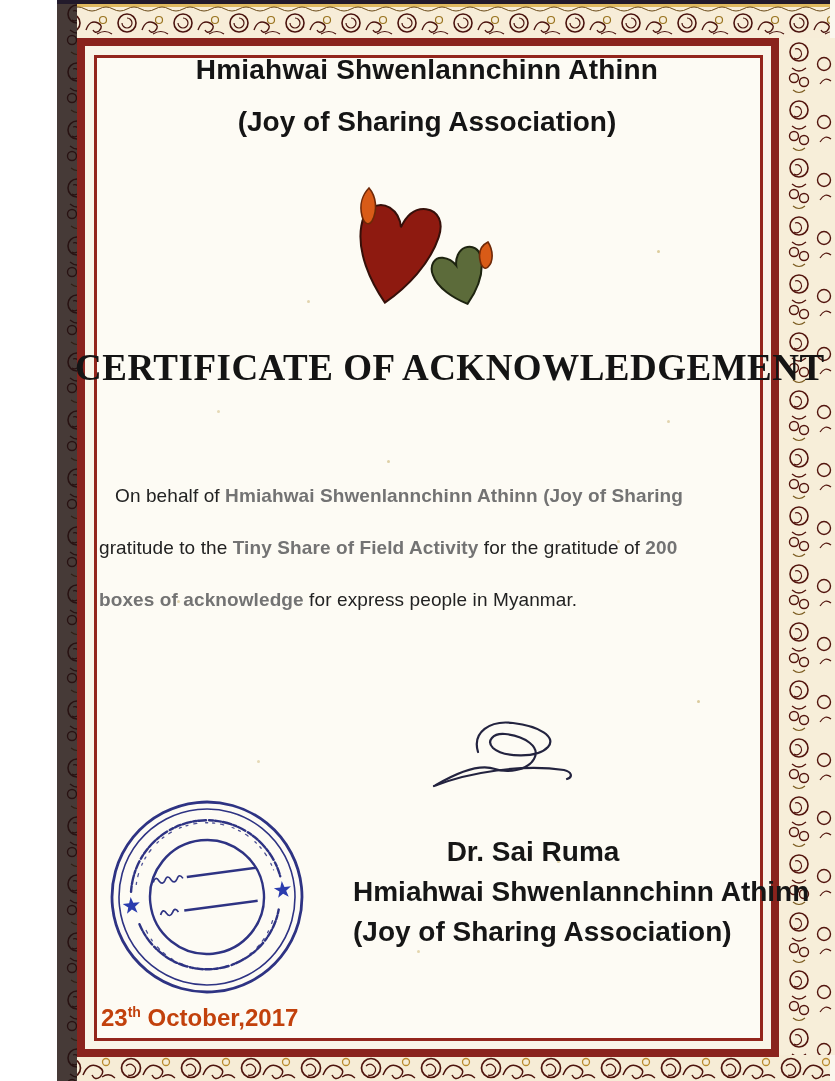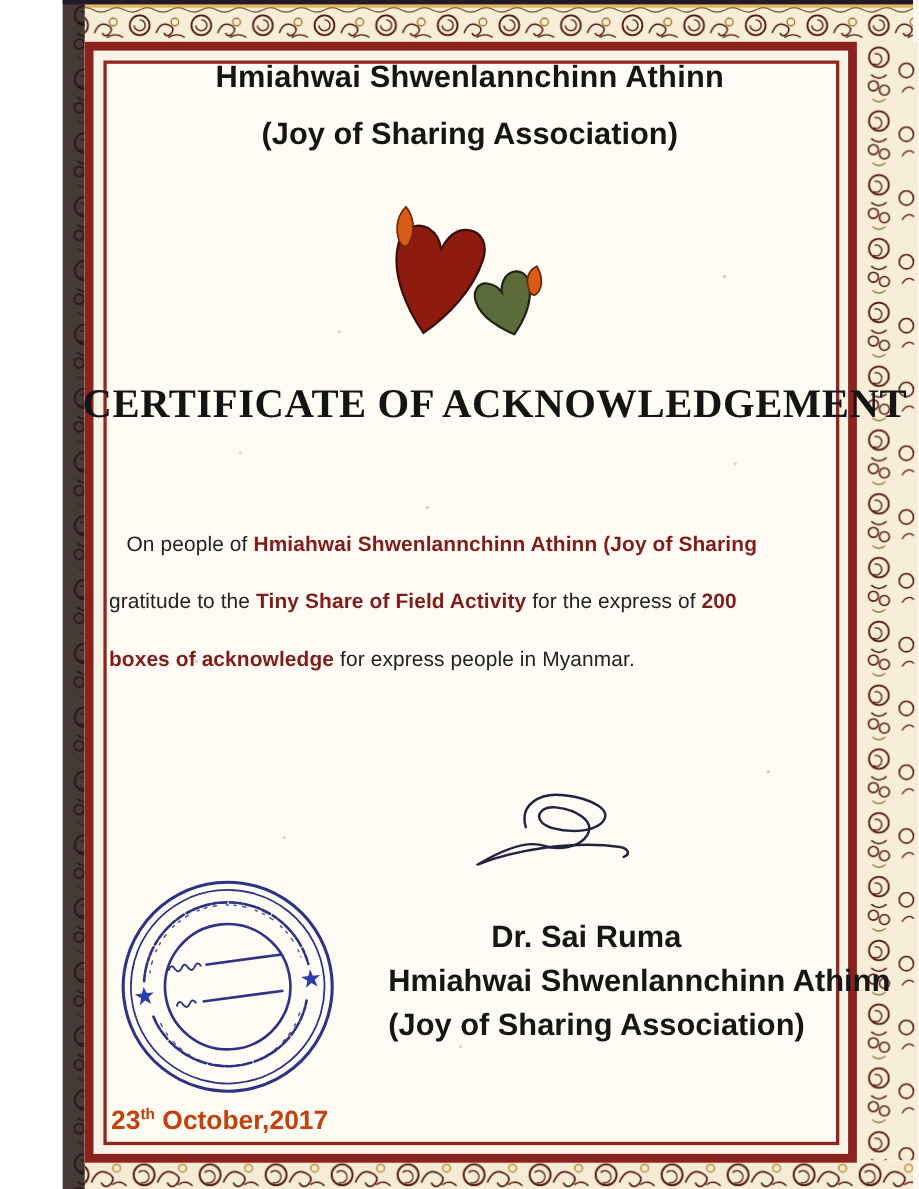--- a/index.html
+++ b/index.html
@@ -31,21 +31,21 @@
             font-size:28px;font-weight:700;color:#151515;letter-spacing:.2px;}
   .org-sub{position:absolute;left:50px;top:106px;width:640px;text-align:center;
            font-size:28px;font-weight:700;color:#151515;}
   .logo{position:absolute;left:278px;top:166px;}
   .cert-title{position:absolute;left:18px;top:346px;width:704px;text-align:left;
               font-family:"Liberation Serif",serif;font-size:37px;font-weight:700;color:#141414;
               letter-spacing:.5px;white-space:nowrap;}
   .body-par{position:absolute;left:42px;top:481px;width:668px;color:#222;}
   .body-line{white-space:nowrap;font-size:19px;line-height:30px;margin-bottom:22px;letter-spacing:.1px;}
   .body-line.indent{text-indent:16px;}
-  .body-line .b{font-weight:700;color:#7f1d1d;text-align:right;}
+  .body-line .b{font-weight:700;color:#737373;text-align:right;}
   .sig{position:absolute;left:363px;top:712px;}
   .names{position:absolute;left:296px;top:832px;width:360px;text-align:center;color:#161616;}
   .names div{font-size:28px;font-weight:700;line-height:40px;white-space:nowrap;}
   .stamp{position:absolute;left:50px;top:797px;transform:rotate(-6deg);}
   .date{position:absolute;left:44px;top:1004px;font-size:24px;font-weight:700;color:#c2410c;}
   .date sup{font-size:14px;vertical-align:super;font-weight:700;}
 </style>
 </head>
 <body>
 
@@ -112,22 +112,22 @@
       <svg class="logo" width="190" height="158" viewBox="0 0 190 158">
         <path d="M63,138 C44,120 25,94 24,68 C23,50 35,40 48,44 C56,47 61,54 63,61 C66,48 73,39 84,38 C96,37 104,47 102,63 C99,90 82,118 63,138 Z" transform="rotate(12 63 75)" fill="#8e1a10" stroke="#36100a" stroke-width="2"></path>
         <path d="M34,22 C41,30 43,44 37,55 C34,60 29,58 27,50 C24,38 28,28 34,22 Z" fill="#d95b17" stroke="#6e2807" stroke-width="1.6"></path>
         <path d="M124,139 C112,130 99,116 98,102 C97,92 104,85 112,88 C117,90 121,94 123,99 C124,92 129,85 136,84 C144,83 150,89 149,99 C147,115 136,129 124,139 Z" transform="rotate(-15 124 106)" fill="#5c6b3a" stroke="#1e2410" stroke-width="2"></path>
         <path d="M153,76 C158,84 159,95 153,101 C150,104 146,101 145,94 C143,84 147,79 153,76 Z" fill="#d95b17" stroke="#6e2807" stroke-width="1.6"></path>
       </svg>
 
       <div class="cert-title">CERTIFICATE OF ACKNOWLEDGEMENT</div>
 
       <div class="body-par">
-          <div class="body-line indent"><span>On people of </span><span class="b">Hmiahwai Shwenlannchinn Athinn (Joy of Sharing</span></div>
-          <div class="body-line"><span>gratitude to the </span><span class="b">Tiny Share of Field Activity</span><span> for the express of </span><span class="b">200</span></div>
+          <div class="body-line indent"><span>On behalf of </span><span class="b">Hmiahwai Shwenlannchinn Athinn (Joy of Sharing</span></div>
+          <div class="body-line"><span>gratitude to the </span><span class="b">Tiny Share of Field Activity</span><span> for the gratitude of </span><span class="b">200</span></div>
           <div class="body-line"><span class="b">boxes of acknowledge</span><span> for express people in Myanmar.</span></div>
         </div>
 
       <svg class="sig" width="180" height="95" viewBox="0 0 180 95">
         <path d="M58,40 C52,20 70,8 93,11 C119,14 137,25 128,35 C117,47 83,45 73,36 C66,29 73,21 85,22 C105,24 121,35 114,47 C107,59 87,61 75,57 C58,51 33,63 16,73" fill="none" stroke="#23233f" stroke-width="2.2" stroke-linecap="round"></path>
         <path d="M14,74 C50,60 102,52 144,58 C152,60 153,65 147,67" fill="none" stroke="#23233f" stroke-width="2.2" stroke-linecap="round"></path>
       </svg>
 
       <div class="names">
         <div>Dr. Sai Ruma</div>

